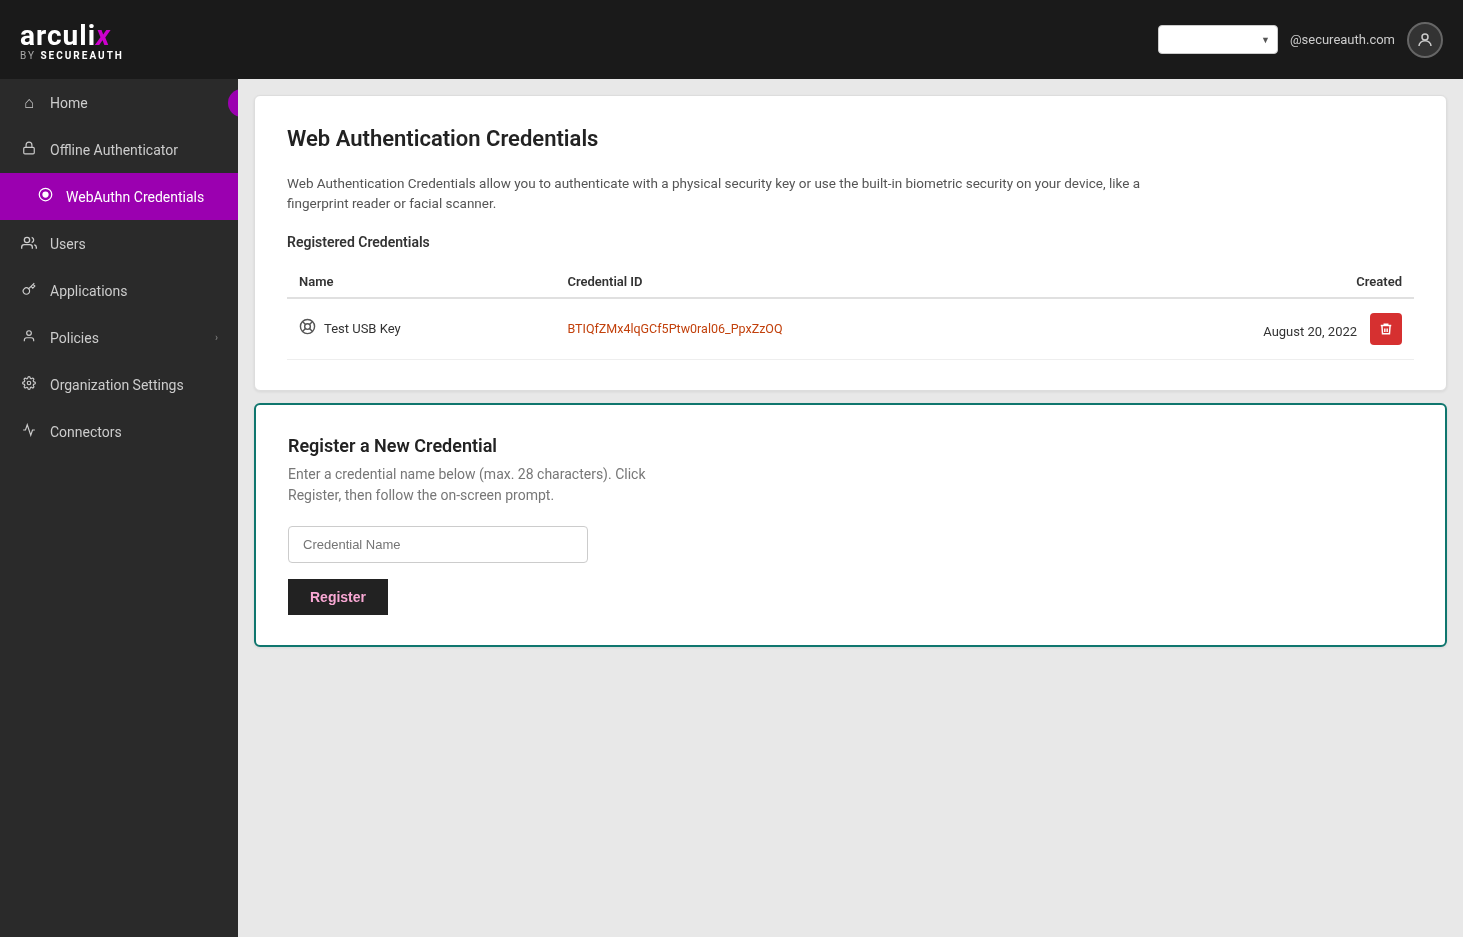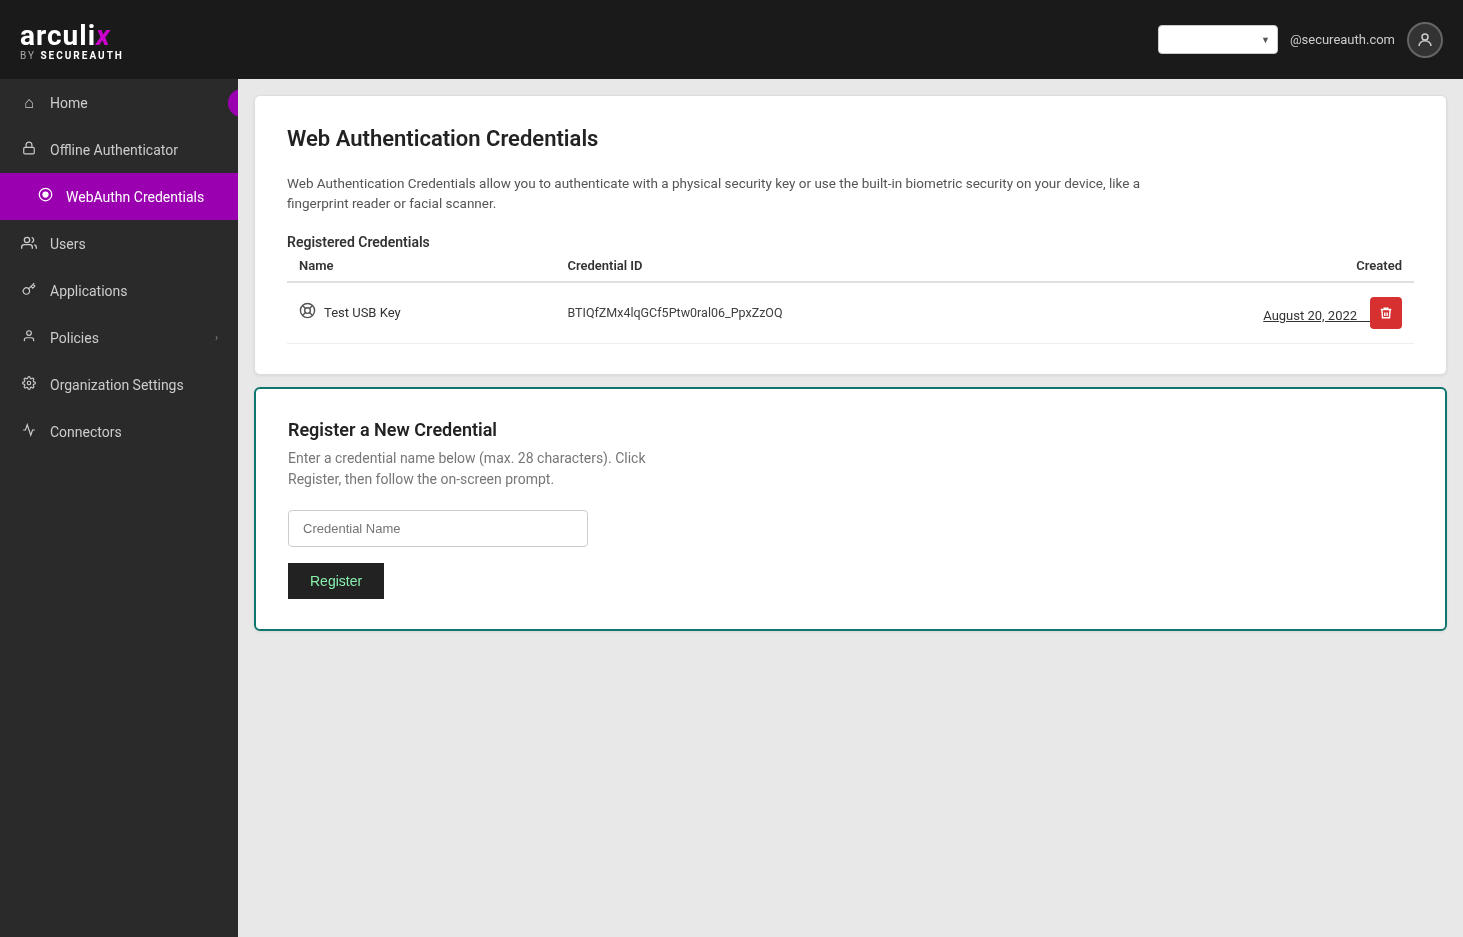--- a/index.html
+++ b/index.html
@@ -181,20 +181,21 @@
       color: #555;
       line-height: 1.5;
       margin-bottom: 20px;
       max-width: 900px;
     }
 
     .section-title {
       font-size: 14px;
       font-weight: 600;
       color: #333;
+      margin-bottom: 16px;
     }
 
     .credentials-table {
       width: 100%;
       border-collapse: collapse;
     }
     .credentials-table th {
       text-align: left;
       font-size: 13px;
       font-weight: 600;
@@ -207,33 +208,32 @@
     }
     .credentials-table td {
       padding: 14px 12px;
       font-size: 13px;
       color: #333;
       border-bottom: 1px solid #eee;
       vertical-align: middle;
     }
     .credentials-table td:last-child {
       text-align: right;
-      text-decoration: underline;
     }
     .credential-name-cell {
       display: flex;
       align-items: center;
       gap: 8px;
     }
     .credential-icon {
       font-size: 16px;
       color: #555;
     }
     .credential-id-text {
-      color: #404040;
+      color: #c2410c;
       font-size: 12.5px;
     }
     .delete-btn {
       background: #d63030;
       border: none;
       border-radius: 4px;
       width: 32px;
       height: 32px;
       display: inline-flex;
       align-items: center;
@@ -269,26 +269,26 @@
       padding: 10px 14px;
       border: 1px solid #ccc;
       border-radius: 4px;
       font-size: 13px;
       color: #999;
       margin-bottom: 16px;
       display: block;
     }
     .register-btn {
       background: #222;
-      color: #86efac;
+      color: #f9a8d4;
       border: none;
       border-radius: 0;
       padding: 10px 22px;
       font-size: 14px;
-      font-weight: 400;
+      font-weight: 700;
       cursor: pointer;
     }
 
     
     .logo-x {
       color: #cc00cc;
       font-style: italic;
     }
   </style>
 </head>

